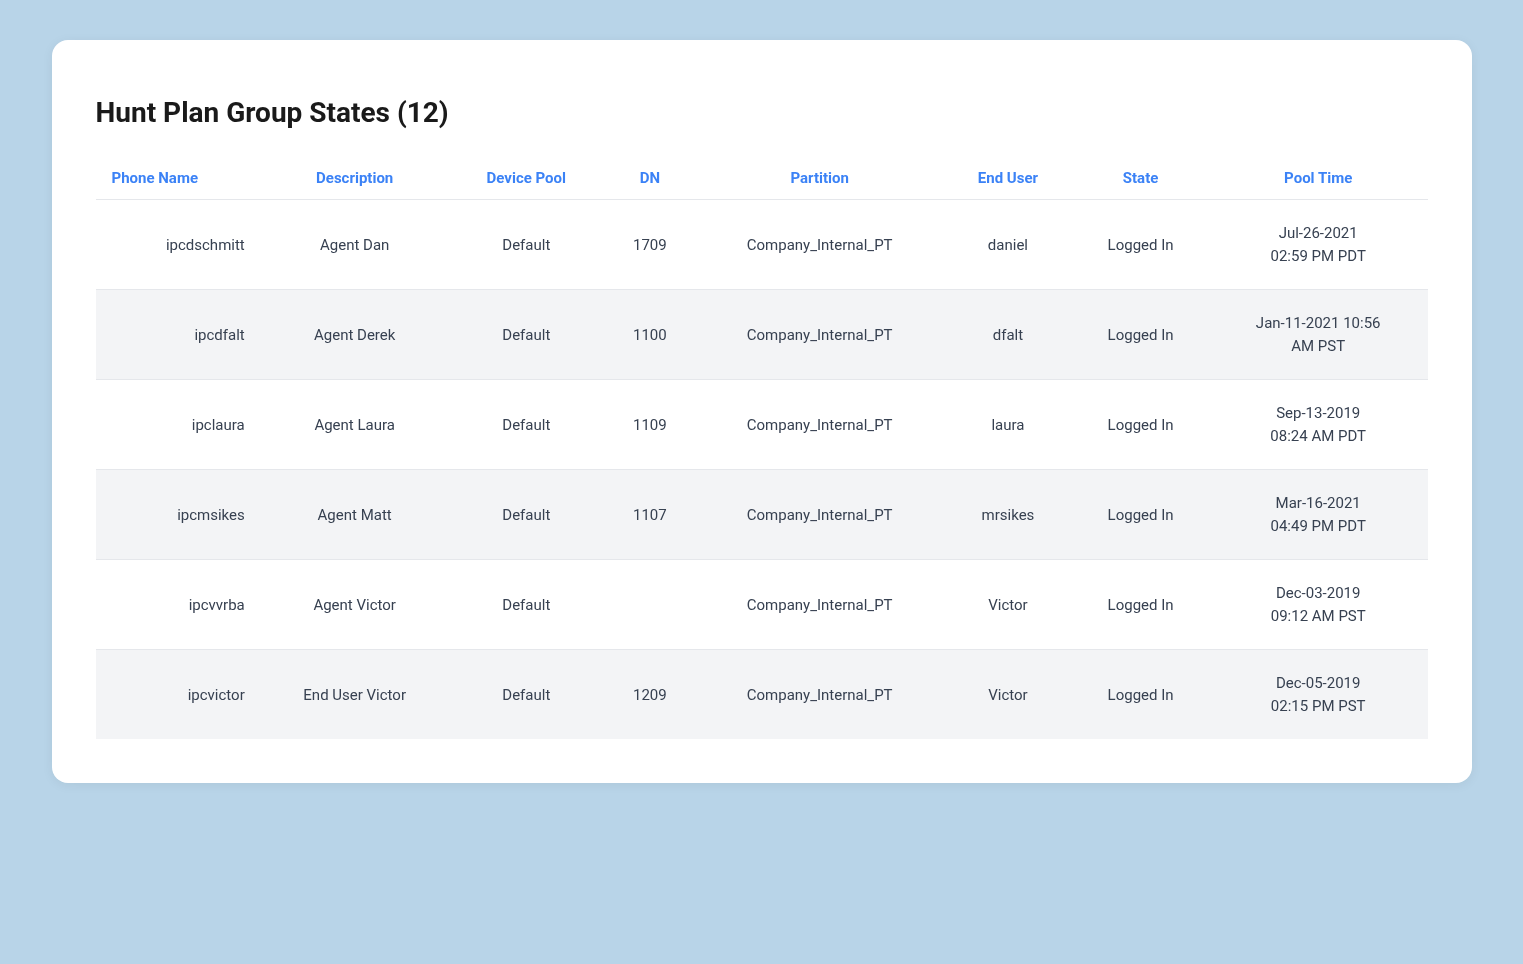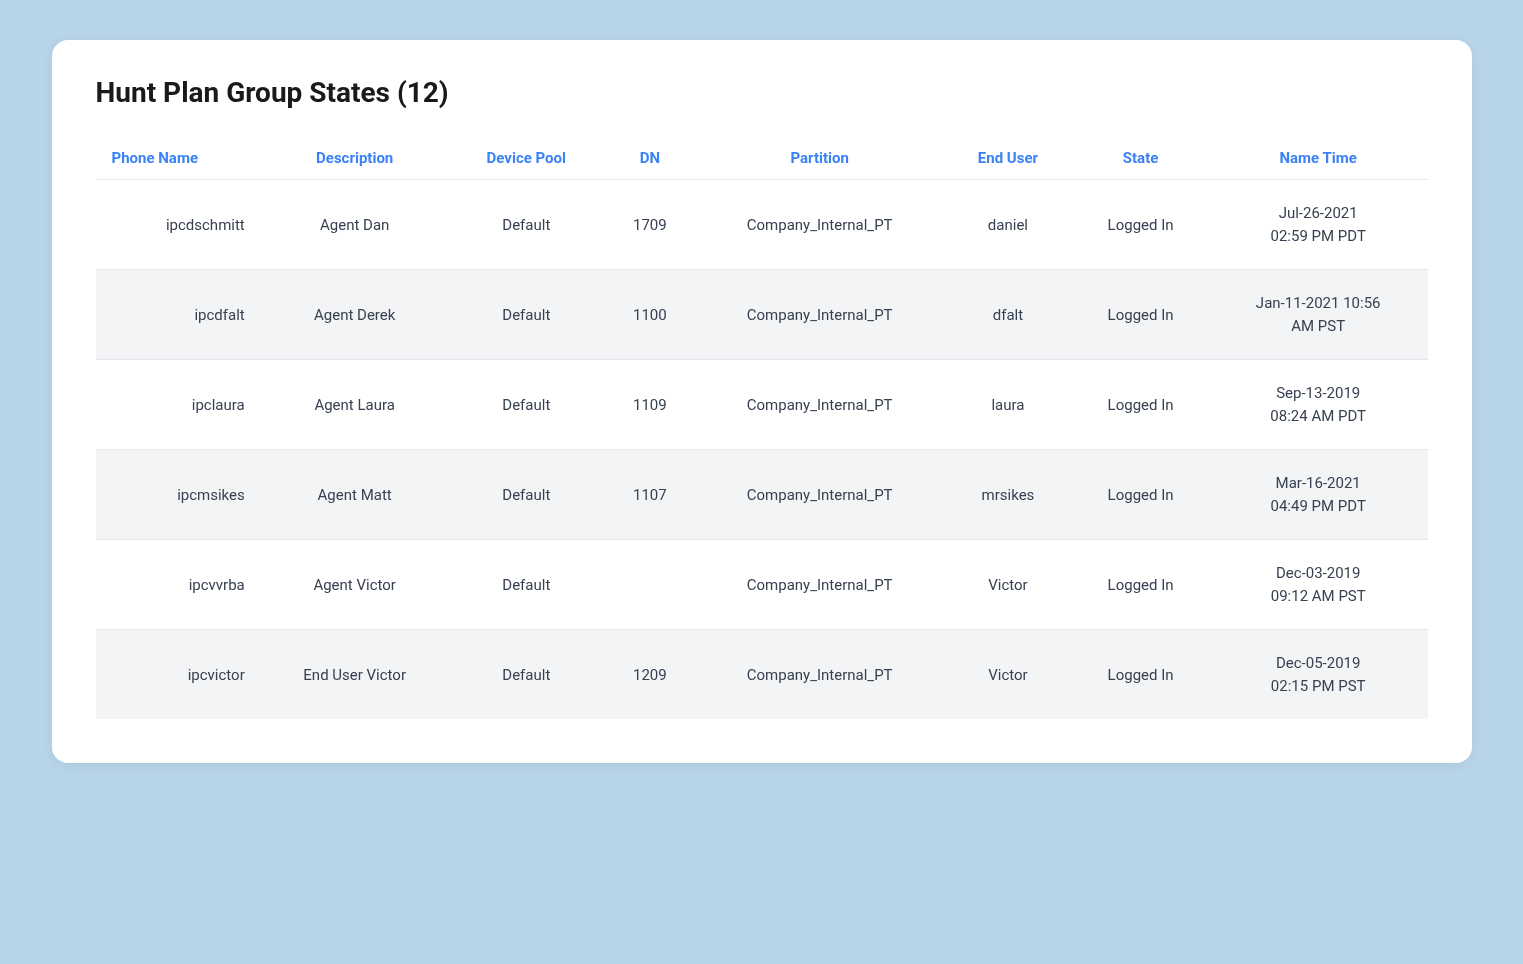--- a/index.html
+++ b/index.html
@@ -26,20 +26,21 @@
       width: 100%;
       max-width: 1420px;
       box-shadow: 0 2px 12px rgba(0,0,0,0.06);
     }
 
     .page-title {
       font-size: 28px;
       font-weight: 700;
       color: #1a1a1a;
       margin-bottom: 28px;
+      margin-top: 20px;
     }
 
     table {
       width: 100%;
       border-collapse: collapse;
     }
 
     thead tr th {
       color: #3b82f6;
       font-weight: 700;
@@ -91,21 +92,21 @@
   <table>
     <thead>
       <tr>
         <th>Phone Name</th>
         <th>Description</th>
         <th>Device Pool</th>
         <th>DN</th>
         <th>Partition</th>
         <th>End User</th>
         <th>State</th>
-        <th>Name Time</th>
+        <th>Pool Time</th>
       </tr>
     </thead>
     <tbody id="table-body">
     <tr>
           <td>ipcdschmitt</td>
           <td>Agent Dan</td>
           <td>Default</td>
           <td>1709</td>
           <td>Company_Internal_PT</td>
           <td>daniel</td>

